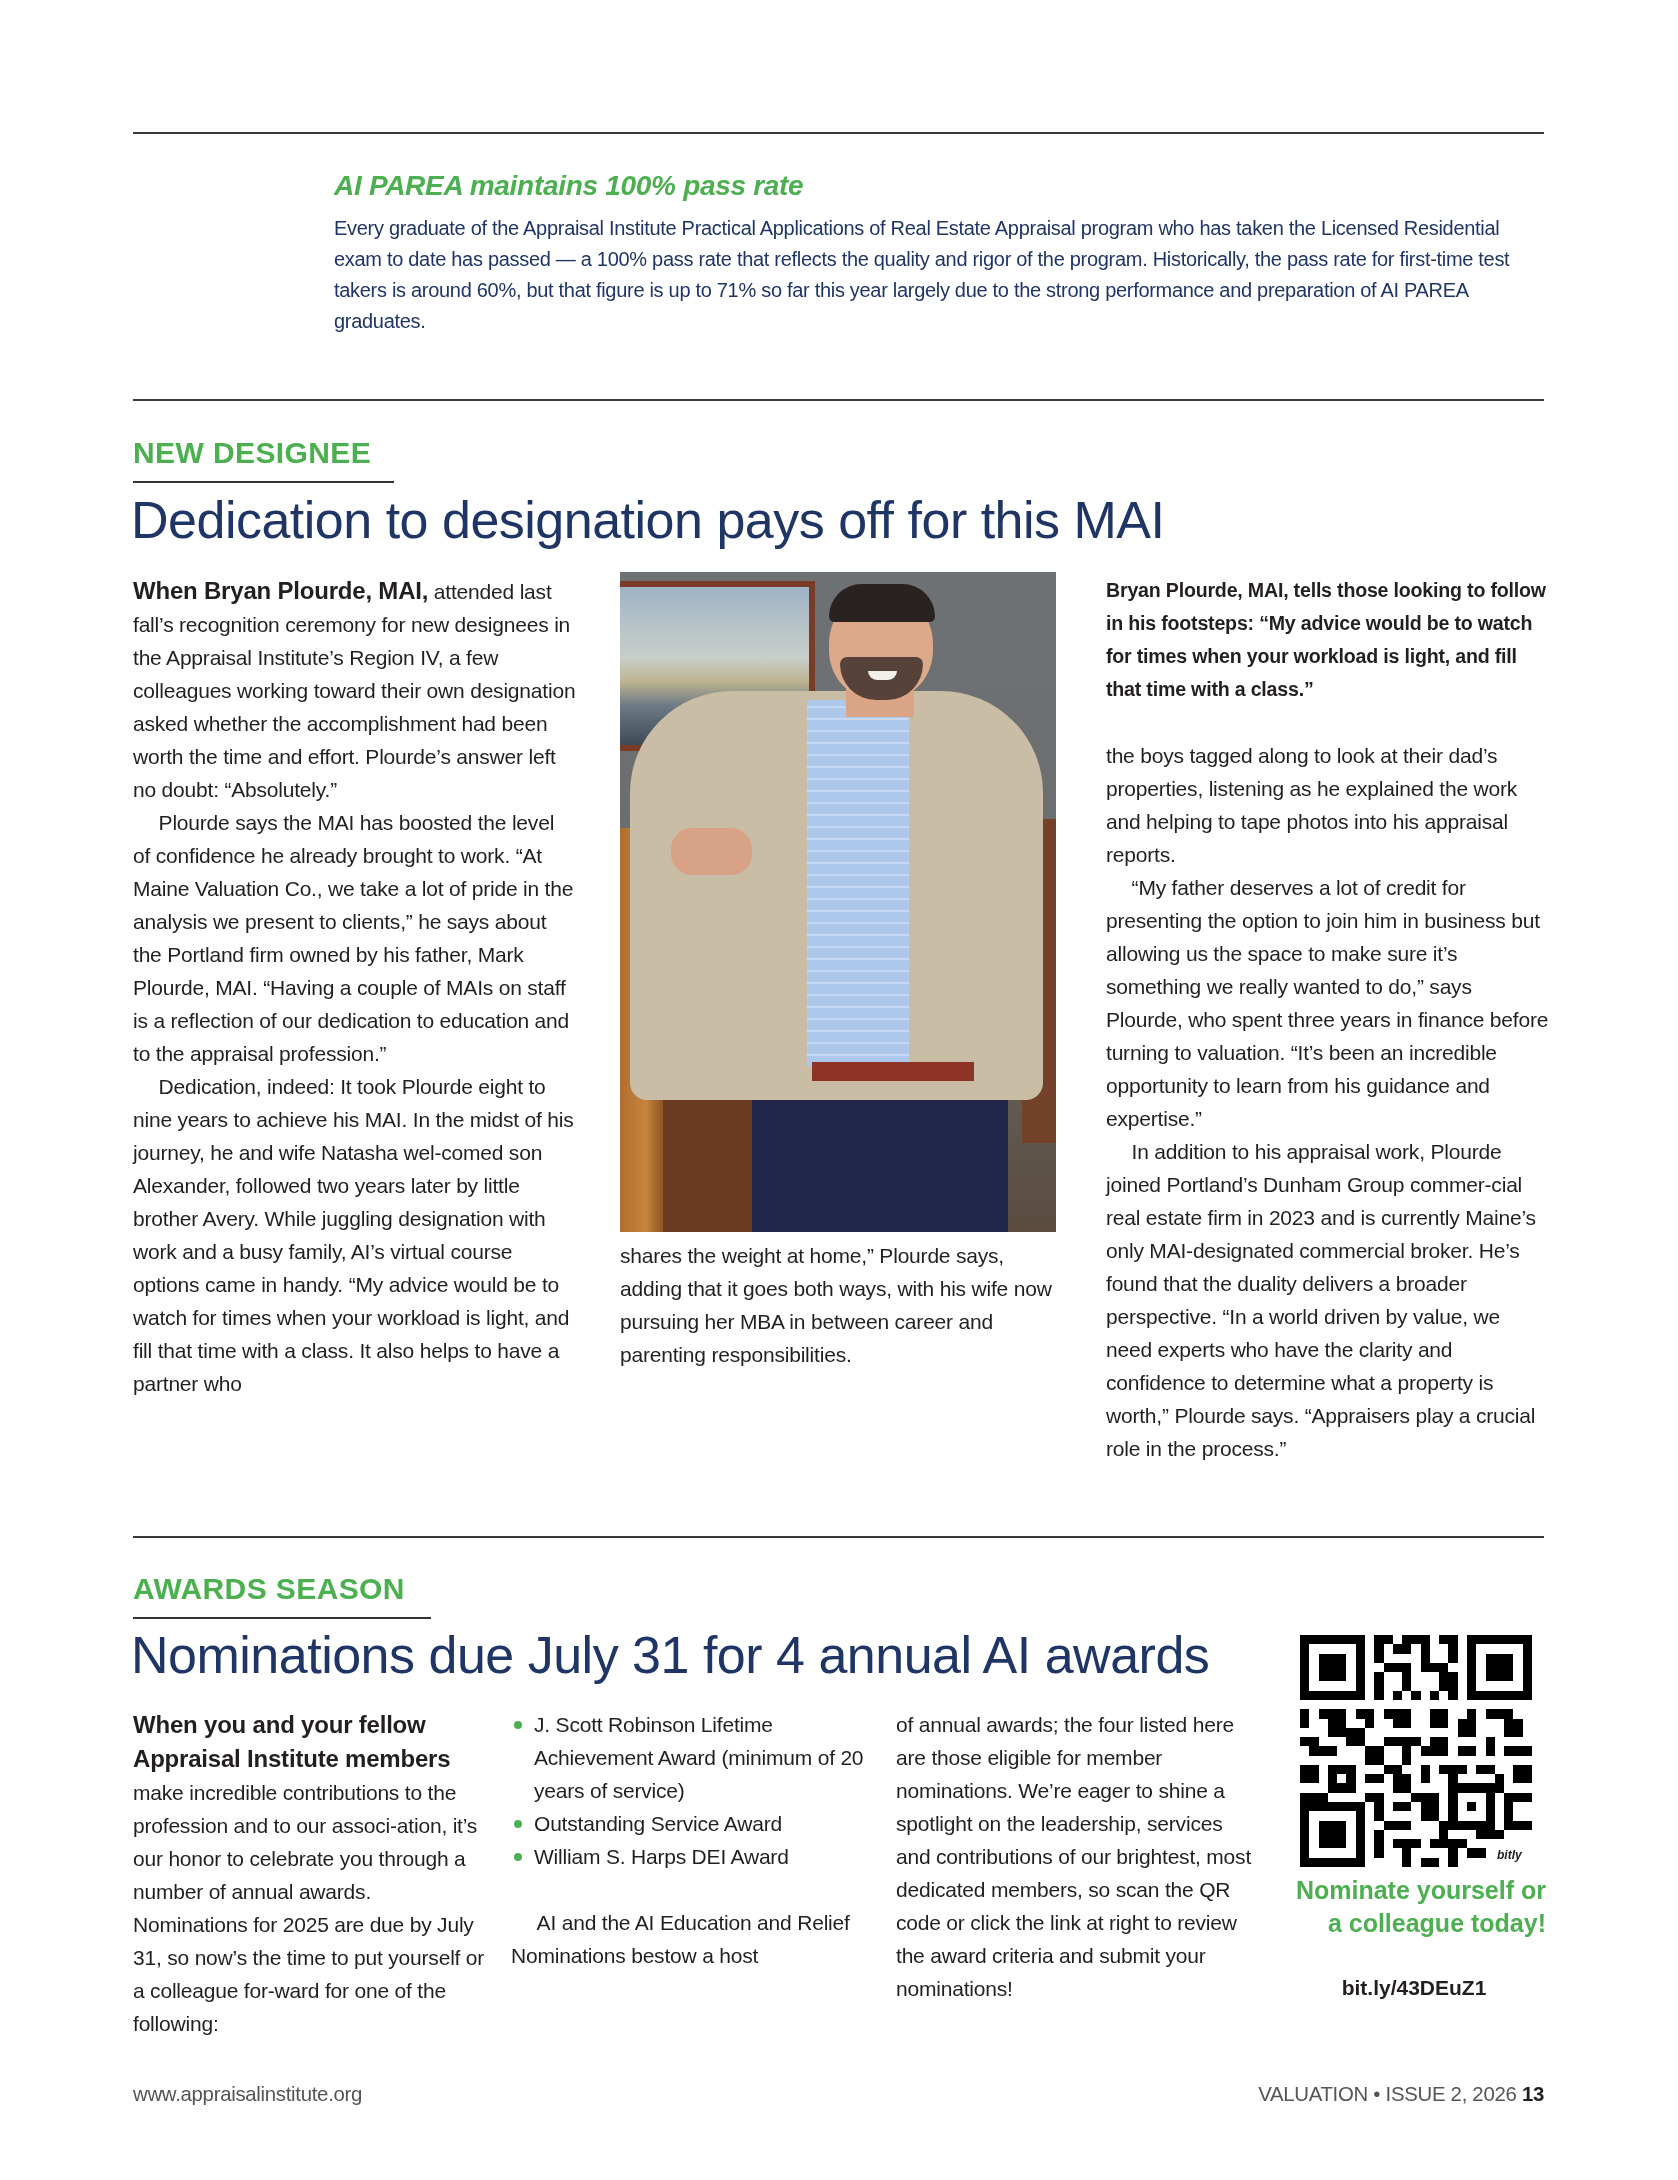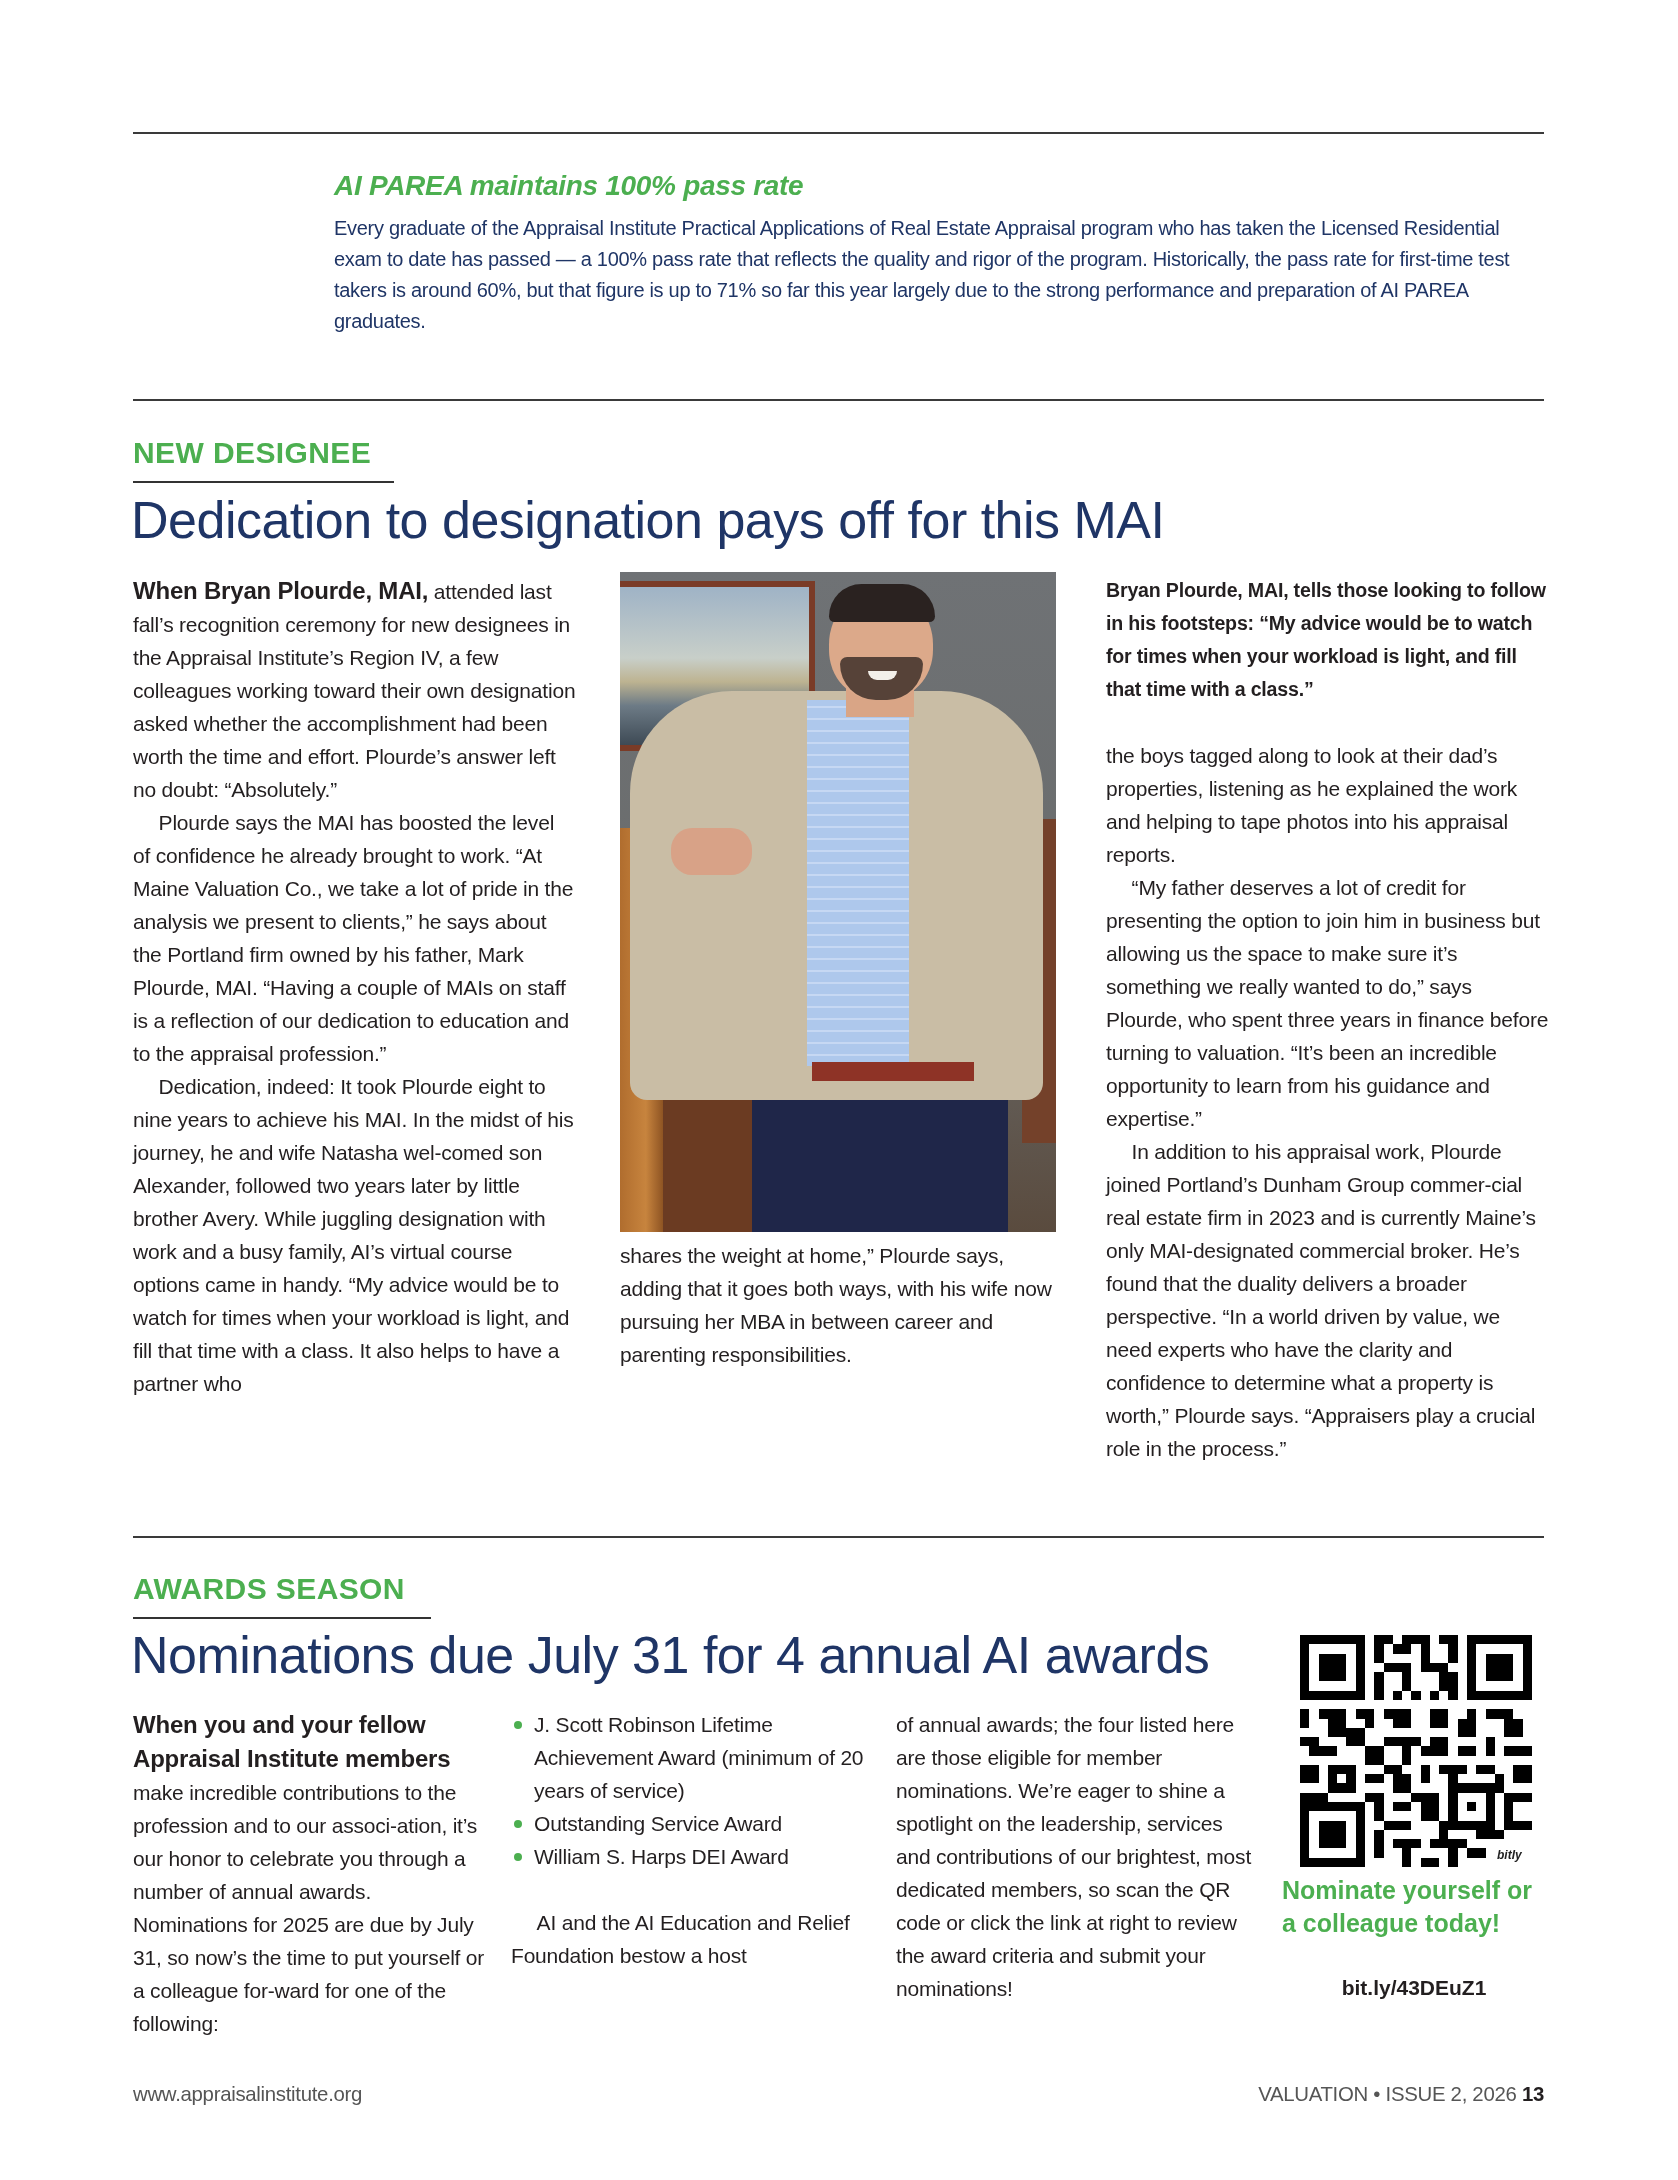--- a/index.html
+++ b/index.html
@@ -49,21 +49,21 @@
     .photo .hair { position: absolute; left: 209px; top: 12px; width: 106px; height: 38px;
              background: #2a2220; border-radius: 51px 51px 8.5px 8.5px; }
     .photo .beard { position: absolute; left: 220px; top: 85px; width: 83px; height: 43px;
              background: #3e3029; border-radius: 8.5px 8.5px 43px 43px; opacity: 0.85; }
     .photo .smile { position: absolute; left: 248px; top: 99px; width: 29px; height: 8.5px; background: #f3f0ea; border-radius: 0 0 10.2px 10.2px; }
     .photo .hand { position: absolute; left: 51px; top: 256px; width: 81px; height: 47px; background: #d8a287; border-radius: 21px; }
 
     
     .qr { position: absolute; left: 1300px; top: 1635px; width: 232px; height: 232px; background: #fff; }
     .qr-tag { position: absolute; left: 1497px; top: 1848px; font-size: 12px; font-weight: bold; font-style: italic; color: #222; }
-    .nominate { position: absolute; left: 1282px; top: 1874px; width: 264px; text-align: left;
+    .nominate { position: absolute; left: 1282px; top: 1874px; width: 264px; text-align: right;
                 font-size: 25px; line-height: 33px; font-weight: bold; color: #4caf50; }
     .qr-link { position: absolute; left: 1282px; top: 1976px; width: 264px; text-align: center;
                font-size: 21px; font-weight: bold; color: #231f20; }
 
     ul.awards { list-style: none; margin: 0; padding: 0; }
     ul.awards li { position: relative; padding-left: 23px; }
     ul.awards li::before { content: ""; position: absolute; left: 2.6px; top: 12.8px; width: 8.5px; height: 8.5px;
                            border-radius: 50%; background: #4caf50; }
 
     .footer-left { left: 133px; top: 2083px; font-size: 20.4px; color: #555; letter-spacing: -0.3px; }
@@ -127,21 +127,21 @@
 <div class="col" style="left:133px; top:1708px; width:358px;">
   <p><span class="lead-bold">When you and your fellow Appraisal Institute members</span><span> make incredible contributions to the profession and to our associ-ation, it’s our honor to celebrate you through a number of annual awards. Nominations for 2025 are due by July 31, so now’s the time to put yourself or a colleague for-ward for one of the following:</span></p>
 </div>
 
 <div class="col" style="left:511px; top:1708px; width:358px;">
   <ul class="awards">
     <li>J. Scott Robinson Lifetime Achievement Award (minimum of 20 years of service)</li>
     <li>Outstanding Service Award</li>
     <li>William S. Harps DEI Award</li>
   </ul>
-  <p class="indent" style="margin-top:33px;">AI and the AI Education and Relief Foundation bestow a host</p>
+  <p class="indent" style="margin-top:33px;">AI and the AI Education and Relief Nominations bestow a host</p>
 </div>
 
 <div class="col" style="left:896px; top:1708px; width:358px;">
   <p>of annual awards; the four listed here are those eligible for member nominations. We’re eager to shine a spotlight on the leadership, services and contributions of our brightest, most dedicated members, so scan the QR code or click the link at right to review the award criteria and submit your nominations!</p>
 </div>
 
 <div class="qr">
   <svg width="232" height="232" viewBox="0 0 25 25" shape-rendering="crispEdges">
     <rect width="25" height="25" fill="#fff"></rect>
     <g fill="#000">

